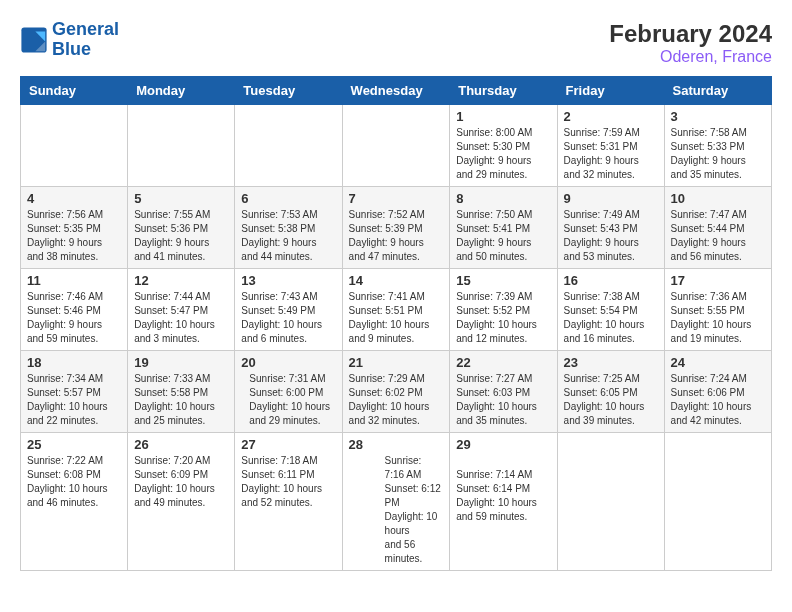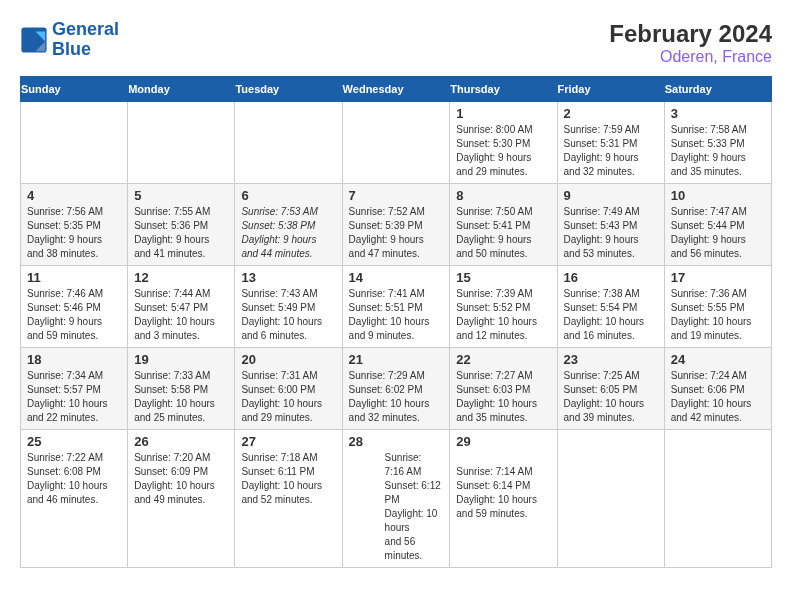--- a/index.html
+++ b/index.html
@@ -47,23 +47,23 @@
       color: #8b5cf6;
     }
     .calendar {
       width: 100%;
       border-collapse: collapse;
       border: 1px solid #ccc;
     }
     .calendar th {
       background-color: #1a5fa8;
       color: #fff;
-      font-size: 11px;
+      font-size: 13px;
       font-weight: bold;
-      padding: 6px 0;
+      padding: 6px 8px;
       text-align: left;
       border: 1px solid #1a5fa8;
     }
     .calendar td {
       border: 1px solid #ccc;
       vertical-align: top;
       padding: 4px 6px;
       width: 108px;
       min-height: 80px;
       font-size: 11px;
@@ -157,21 +157,21 @@
         </td>
         <td>
           <div class="day-num">5</div>
           <div class="day-info" style="white-space: pre-line;">Sunrise: 7:55 AM
 Sunset: 5:36 PM
 Daylight: 9 hours
 and 41 minutes.</div>
         </td>
         <td>
           <div class="day-num">6</div>
-          <div class="day-info" style="white-space: pre-line; font-style: italic;">Sunrise: 7:53 AM
+          <div class="day-info" style="white-space: pre-line;">Sunrise: 7:53 AM
 Sunset: 5:38 PM
 Daylight: 9 hours
 and 44 minutes.</div>
         </td>
         <td>
           <div class="day-num">7</div>
           <div class="day-info" style="white-space: pre-line;">Sunrise: 7:52 AM
 Sunset: 5:39 PM
 Daylight: 9 hours
 and 47 minutes.</div>
@@ -259,21 +259,21 @@
         </td>
         <td>
           <div class="day-num">19</div>
           <div class="day-info" style="white-space: pre-line;">Sunrise: 7:33 AM
 Sunset: 5:58 PM
 Daylight: 10 hours
 and 25 minutes.</div>
         </td>
         <td>
           <div class="day-num">20</div>
-          <div class="day-info" style="white-space: pre-line;">Sunrise: 7:31 AM
+          <div class="day-info" style="white-space: pre-line; margin-left: 8px;">Sunrise: 7:31 AM
 Sunset: 6:00 PM
 Daylight: 10 hours
 and 29 minutes.</div>
         </td>
         <td>
           <div class="day-num">21</div>
           <div class="day-info" style="white-space: pre-line;">Sunrise: 7:29 AM
 Sunset: 6:02 PM
 Daylight: 10 hours
 and 32 minutes.</div>

